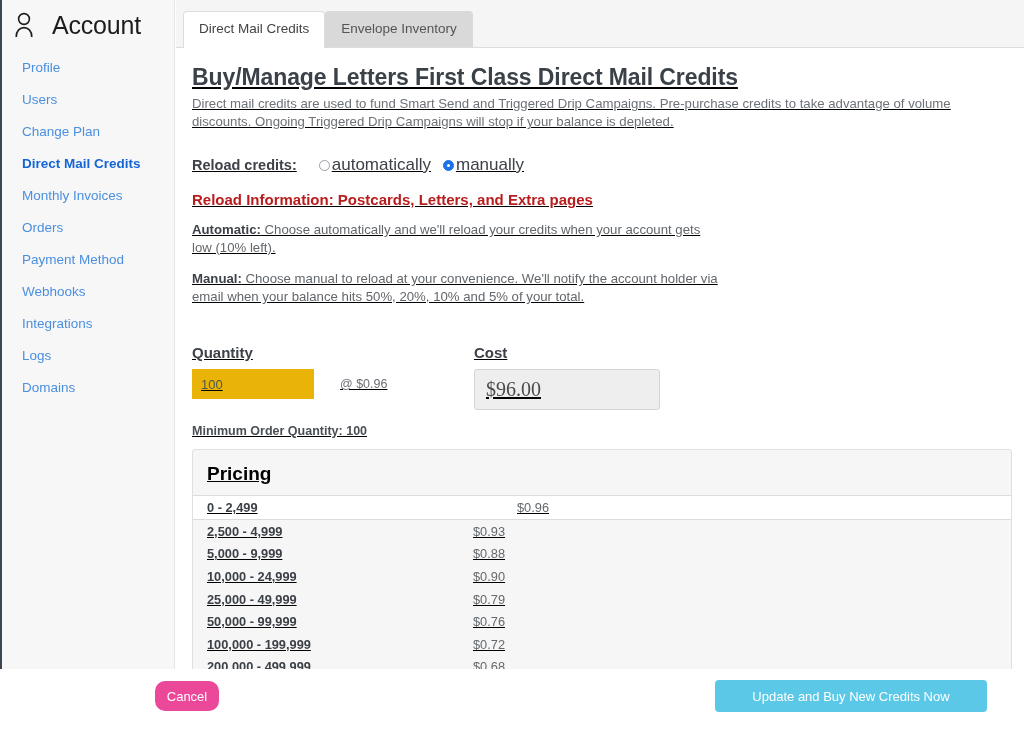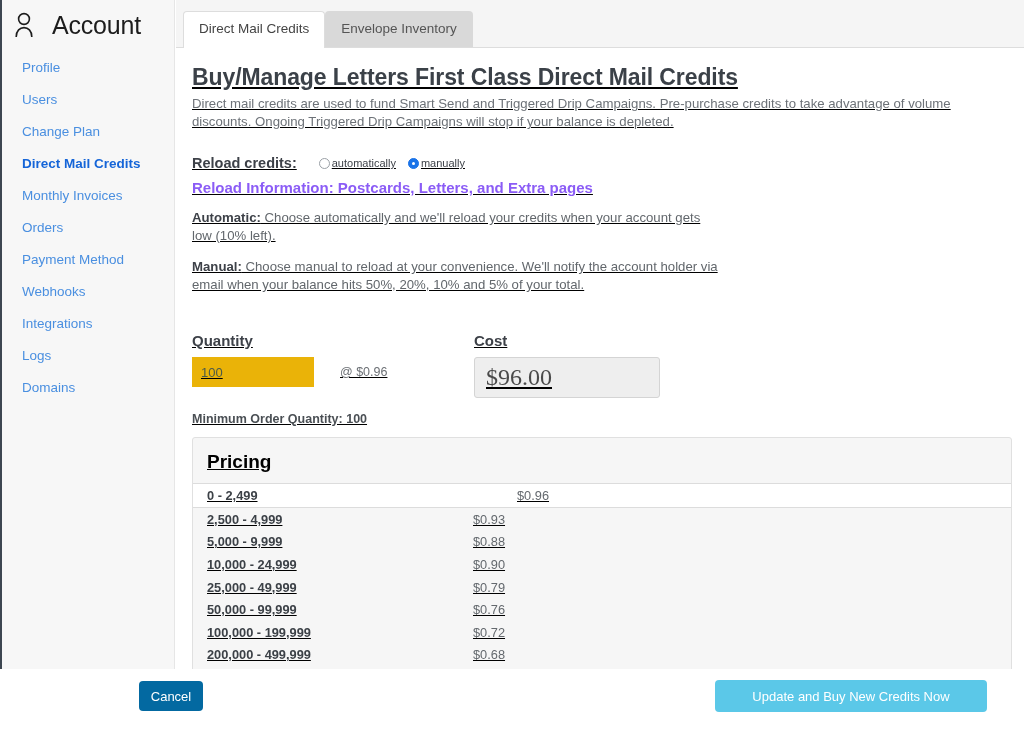--- a/index.html
+++ b/index.html
@@ -111,35 +111,35 @@
   
   .row-2col { display: flex; margin-top: 24px; }
   .col-left { width: 282px; flex: none; }
   .col-right { flex: 1; }
 
   .balance-line { font-size: 14.5px; color: #3d4148; font-weight: bold; }
   .balance-line .val { font-weight: bold; margin-left: 18px; }
 
   .reload-line { display: flex; align-items: center; font-size: 14.5px; color: #3d4148; font-weight: bold; }
   .reload-label { margin-right: 22px; }
-  .radio-opt { display: inline-flex; align-items: center; font-size: 11px; color: #3d4148; font-weight: normal; cursor: pointer; margin-right: 12px; }
+  .radio-opt { display: inline-flex; align-items: center; font-size: 17px; color: #3d4148; font-weight: normal; cursor: pointer; margin-right: 12px; }
   .radio {
     width: 11px; height: 11px; border-radius: 50%;
     border: 1px solid #9aa0a6; background: #ffffff;
     margin-right: 2px; flex: none; position: relative;
   }
   .radio.checked { background: #1a73e8; border-color: #1a73e8; }
   .radio.checked::after {
     content: ""; position: absolute; left: 3px; top: 3px;
     width: 3px; height: 3px; border-radius: 50%; background: #ffffff;
   }
 
   .reload-info-title {
-    margin-top: 8px;
-    font-size: 15px; font-weight: bold; color: #8b5cf6;
+    margin-top: 16px;
+    font-size: 15px; font-weight: bold; color: #b91c1c;
   }
   .reload-p {
     margin-top: 13px;
     font-size: 13.2px; line-height: 18px; color: #62676c;
     max-width: 530px;
   }
   .reload-p b { color: #3d4148; }
 
   
   .qc-row { display: flex; margin-top: 38px; }
@@ -159,21 +159,21 @@
   }
   .at-rate { font-size: 12.5px; color: #6c7075; margin-left: 26px; }
   .cost-box {
     width: 186px; height: 41px;
     background: #eeeeee;
     border: 1px solid #d4d4d4;
     border-radius: 3px;
     display: flex; align-items: center;
     padding-left: 11px;
   }
-  .cost-val { font-family: "Liberation Serif", serif; font-size: 24px; color: #4a4a4a; }
+  .cost-val { font-family: "Liberation Serif", serif; font-size: 20px; color: #4a4a4a; }
   .min-order { margin-top: 14px; font-size: 12.5px; font-weight: bold; color: #4a4f54; }
 
   
   .pricing-panel {
     margin-top: 11px;
     margin-right: 0;
     width: 820px;
     background: #f6f6f6;
     border: 1px solid #e0e0e0;
     border-radius: 3px;
@@ -210,24 +210,25 @@
   .btn {
     position: absolute;
     border: none;
     border-radius: 4px;
     color: #ffffff;
     font-family: "Liberation Sans", sans-serif;
     cursor: pointer;
     line-height: 1;
   }
   .btn-cancel {
-    left: 139px; top: 681px;
+    left: 155px; top: 681px;
     width: 64px; height: 30px;
-    background: #0369a1;
+    background: #ec4899;
     font-size: 13px;
+    border-radius: 10px;
   }
   .btn-primary {
     left: 715px; top: 680px;
     width: 272px; height: 32px;
     background: #5bc8e8;
     font-size: 13px;
   }
 </style>
 </head>
 <body>

